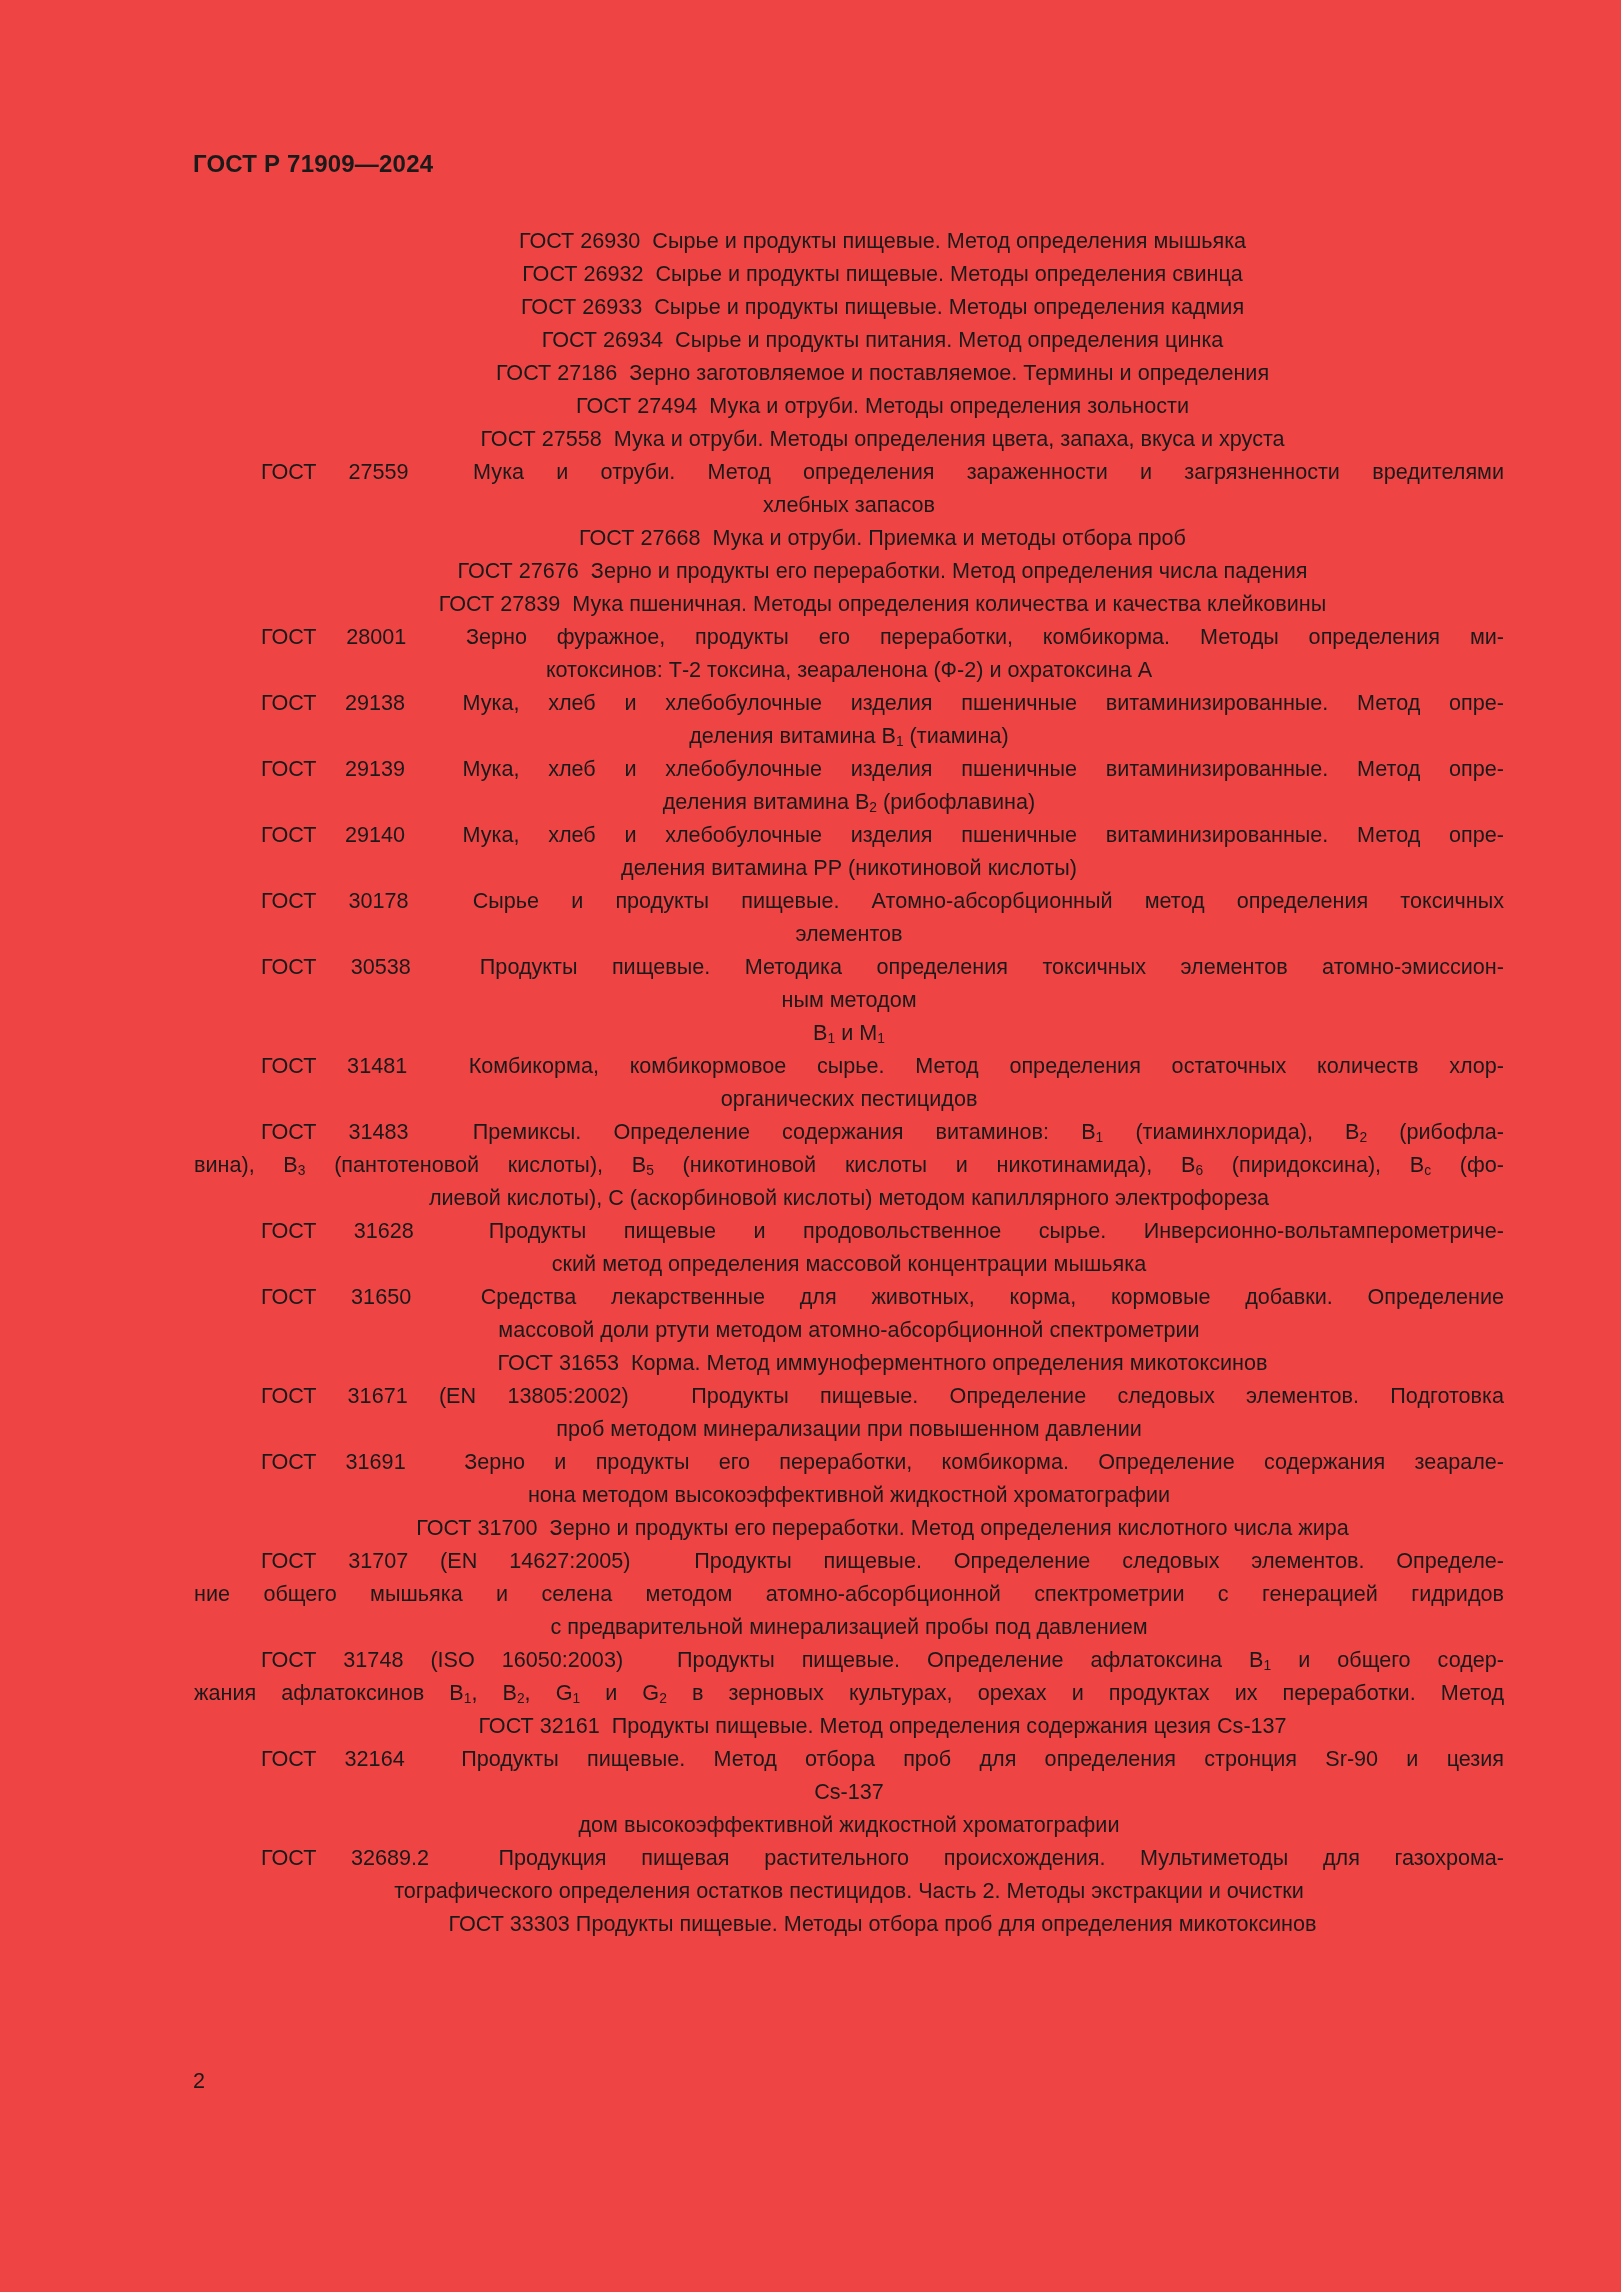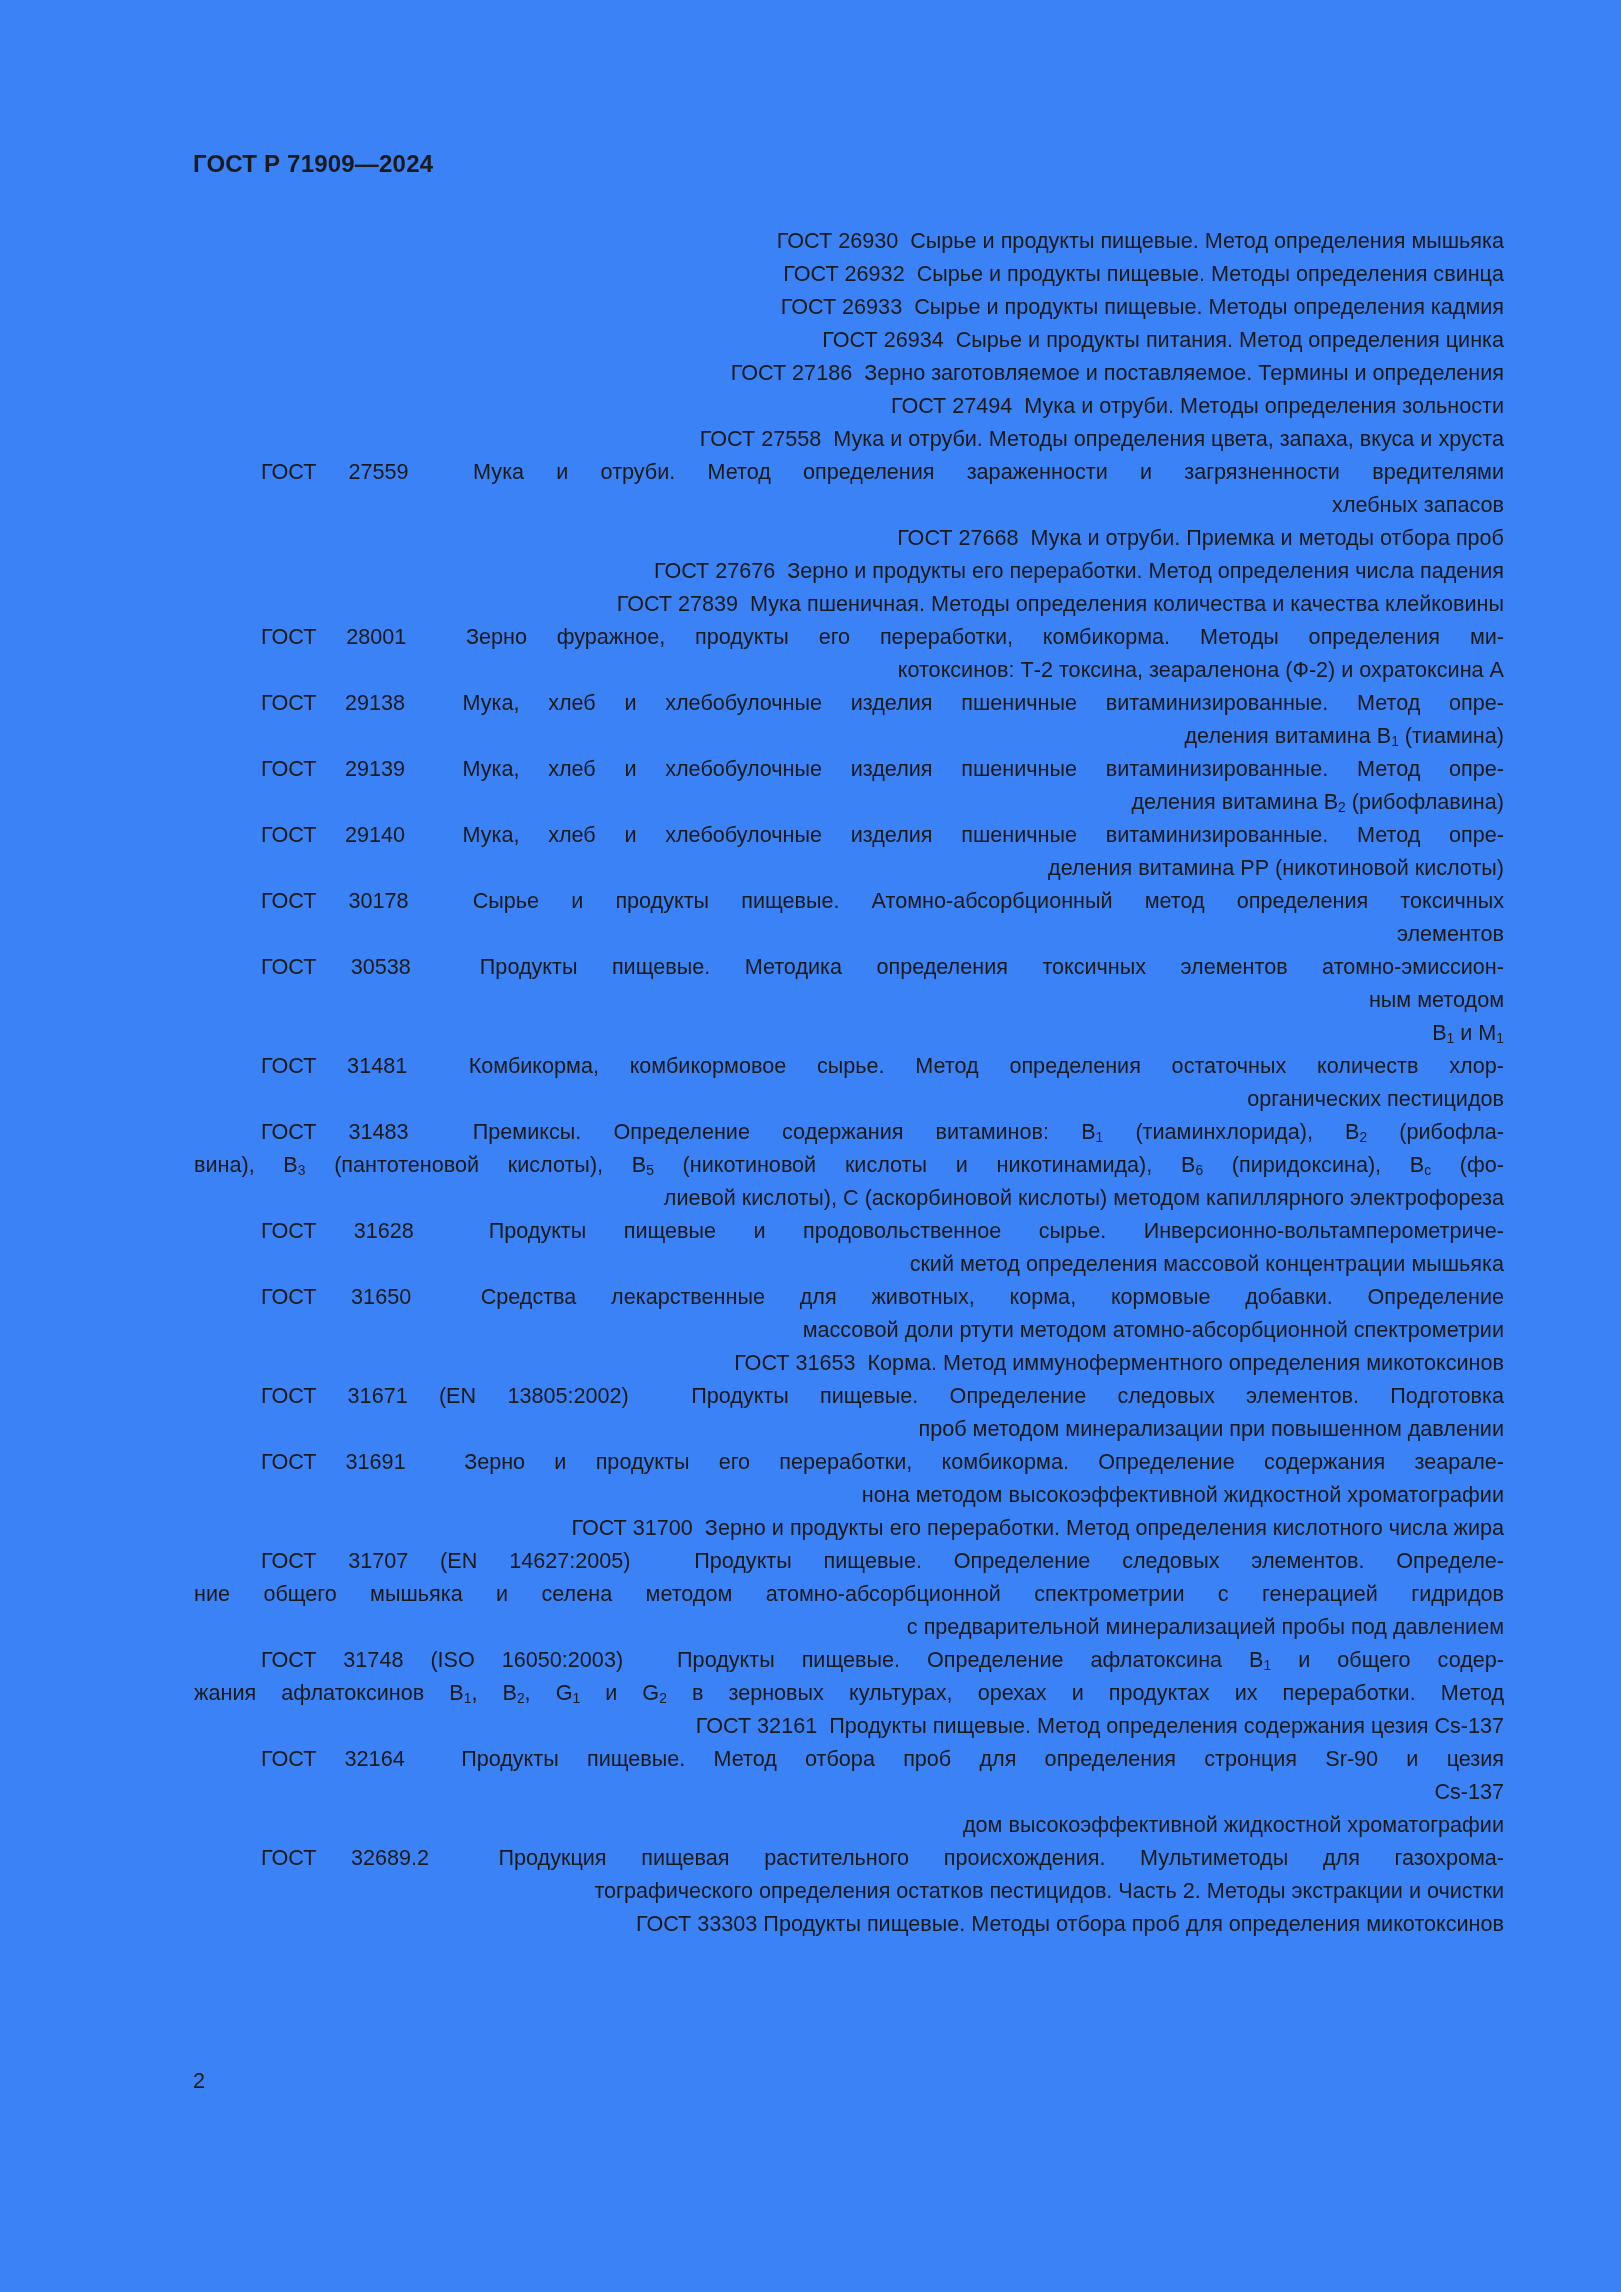--- a/index.html
+++ b/index.html
@@ -1,34 +1,34 @@
 <!DOCTYPE html>
 <html lang="ru"><head>
 <meta charset="utf-8">
 <style>
   html,body{margin:0;padding:0;background:#ffffff;}
   .page{
     position:relative;
     width:1621px;height:2293px;
-    background:#3b82f6;
+    background:#ef4444;
     color:#1a1a1a;
     font-family:"Liberation Sans", sans-serif;
     overflow:hidden;
   }
   .doc-header{
     position:absolute;left:193px;top:147px;
     font-size:24px;font-weight:bold;line-height:33px;
     letter-spacing:0.2px;white-space:pre;
   }
   .refs{
     position:absolute;left:194px;top:224px;width:1310px;
   }
   .line{
     height:33px;line-height:33px;font-size:21.6px;
-    white-space:pre-wrap;text-align:right;
+    white-space:pre-wrap;text-align:center;
   }
   .line.first{text-indent:67px;}
   .line.full{text-align:justify;text-align-last:justify;}
   .line sub{
     font-size:0.64em;line-height:0;
     vertical-align:baseline;position:relative;top:0.2em;
   }
   .page-footer{
     position:absolute;left:193px;top:2064px;
     font-size:21.6px;line-height:33px;

